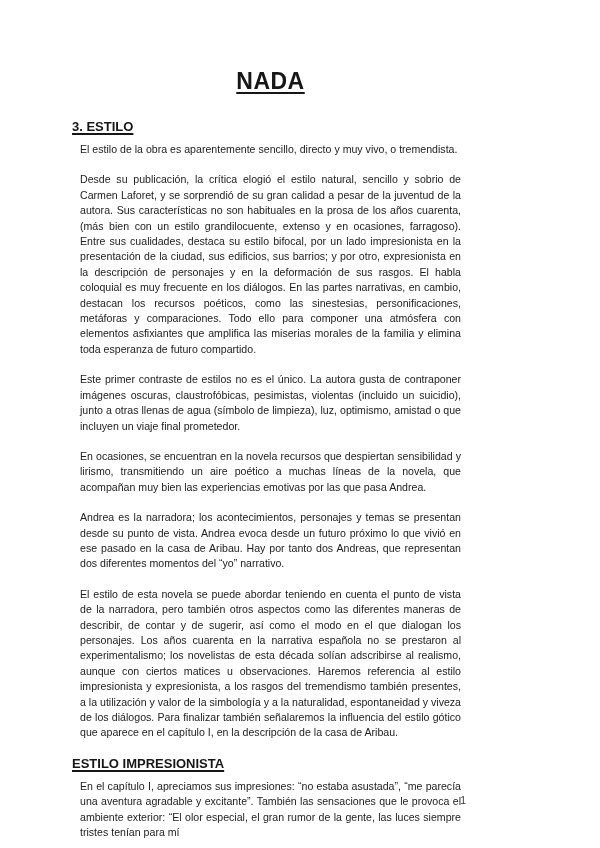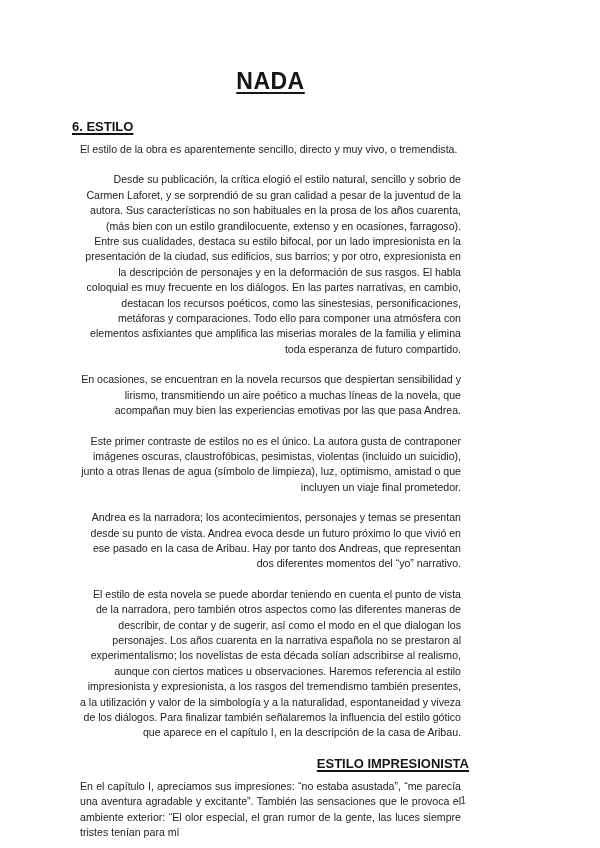--- a/index.html
+++ b/index.html
@@ -40,44 +40,43 @@
   }
   .doc-para {
     margin: 8px;
     font-size: 10.6px;
     line-height: 15.4px;
     text-align: justify;
     color: #222222;
   }
   .gap {
     margin-top: 15px;
-    text-align: right;
   }
   .italic {
   }
   .page-number {
     position: absolute;
     top: 794px;
     right: 74px;
     font-size: 10.5px;
     color: #3a3a3a;
   }
 </style>
 </head>
 <body>
 
 <div class="page">
   <h1 class="doc-title">NADA</h1>
 
   <div>
-      <h2 class="doc-heading">6. ESTILO</h2>
+      <h2 class="doc-heading">3. ESTILO</h2>
       <p class="doc-para"><span>El estilo de la obra es aparentemente sencillo, directo y muy vivo, o tremendista.</span></p>
       <p class="doc-para gap"><span>Desde su publicación, la crítica elogió el estilo natural, sencillo y sobrio de Carmen Laforet, y se sorprendió de su gran calidad a pesar de la juventud de la autora. Sus características no son habituales en la prosa de los años cuarenta, (más bien con un estilo grandilocuente, extenso y en ocasiones, farragoso). Entre sus cualidades, destaca su estilo bifocal, por un lado impresionista en la presentación de la ciudad, sus edificios, sus barrios; y por otro, expresionista en la descripción de personajes y en la deformación de sus rasgos. El habla coloquial es muy frecuente en los diálogos. En las partes narrativas, en cambio, destacan los recursos poéticos, como las sinestesias, personificaciones, metáforas y comparaciones. Todo ello para componer una atmósfera con elementos asfixiantes que amplifica las miserias morales de la familia y elimina toda esperanza de futuro compartido.</span></p>
+      <p class="doc-para gap"><span>Este primer contraste de estilos no es el único. La autora gusta de contraponer imágenes oscuras, claustrofóbicas, pesimistas, violentas (incluido un suicidio), junto a otras llenas de agua (símbolo de limpieza), luz, optimismo, amistad o que incluyen un viaje final prometedor.</span></p>
       <p class="doc-para gap"><span>En ocasiones, se encuentran en la novela recursos que despiertan sensibilidad y lirismo, transmitiendo un aire poético a muchas líneas de la novela, que acompañan muy bien las experiencias emotivas por las que pasa Andrea.</span></p>
-      <p class="doc-para gap"><span>Este primer contraste de estilos no es el único. La autora gusta de contraponer imágenes oscuras, claustrofóbicas, pesimistas, violentas (incluido un suicidio), junto a otras llenas de agua (símbolo de limpieza), luz, optimismo, amistad o que incluyen un viaje final prometedor.</span></p>
       <p class="doc-para gap"><span>Andrea es la narradora; los acontecimientos, personajes y temas se presentan desde su punto de vista. Andrea evoca desde un futuro próximo lo que vivió en ese pasado en la casa de Aribau. Hay por tanto dos Andreas, que representan dos diferentes momentos del “yo” narrativo.</span></p>
       <p class="doc-para gap"><span>El estilo de esta novela se puede abordar teniendo en cuenta el punto de vista de la narradora, pero también otros aspectos como las diferentes maneras de describir, de contar y de sugerir, así como el modo en el que dialogan los personajes. Los años cuarenta en la narrativa española no se prestaron al experimentalismo; los novelistas de esta década solían adscribirse al realismo, aunque con ciertos matices u observaciones. Haremos referencia al estilo impresionista y expresionista, a los rasgos del tremendismo también presentes, a la utilización y valor de la simbología y a la naturalidad, espontaneidad y viveza de los diálogos. Para finalizar también señalaremos la influencia del estilo gótico que aparece en el capítulo I, en la descripción de la casa de Aribau.</span></p>
       <h2 class="doc-heading gap">ESTILO IMPRESIONISTA</h2>
       <p class="doc-para"><span>En el capítulo I, apreciamos sus impresiones: </span><span class="italic">“no estaba asustada”</span><span>, </span><span class="italic">“me parecía una aventura agradable y excitante”</span><span>. También las sensaciones que le provoca el ambiente exterior: </span><span class="italic">“El olor especial, el gran rumor de la gente, las luces siempre tristes tenían para mí</span></p>
     </div>
 
   <div class="page-number">1</div>
 </div>
 
 </body></html>

